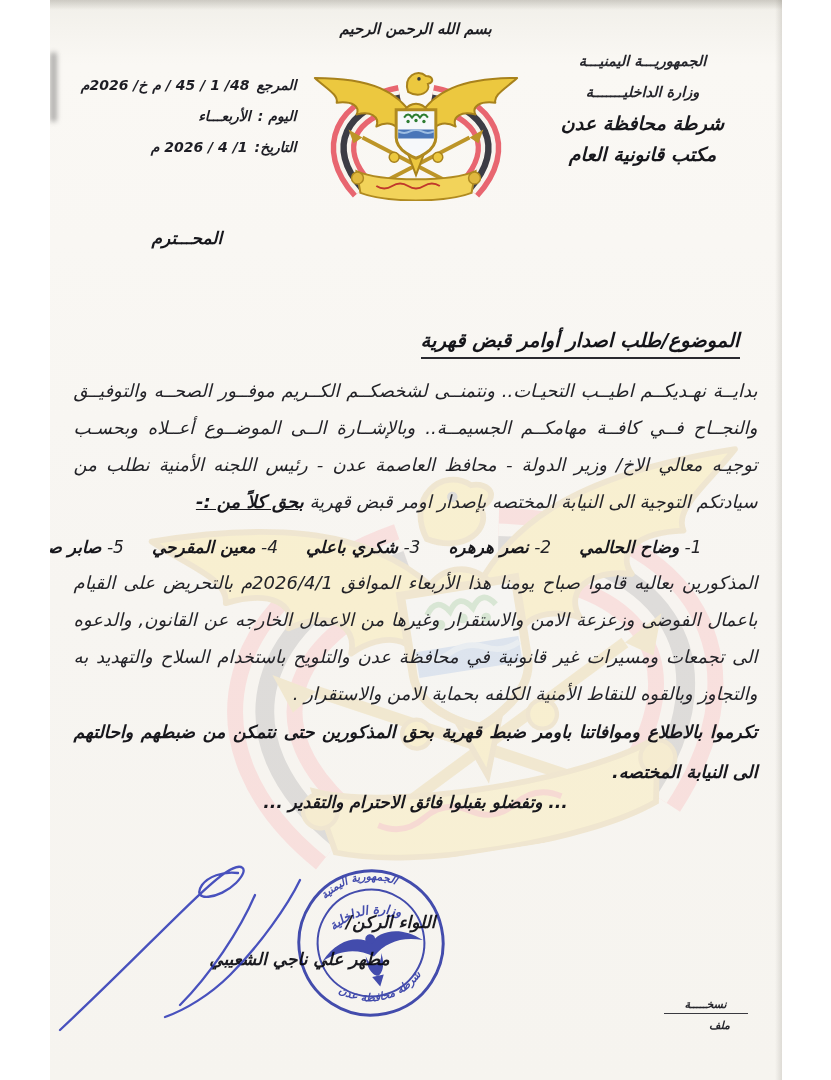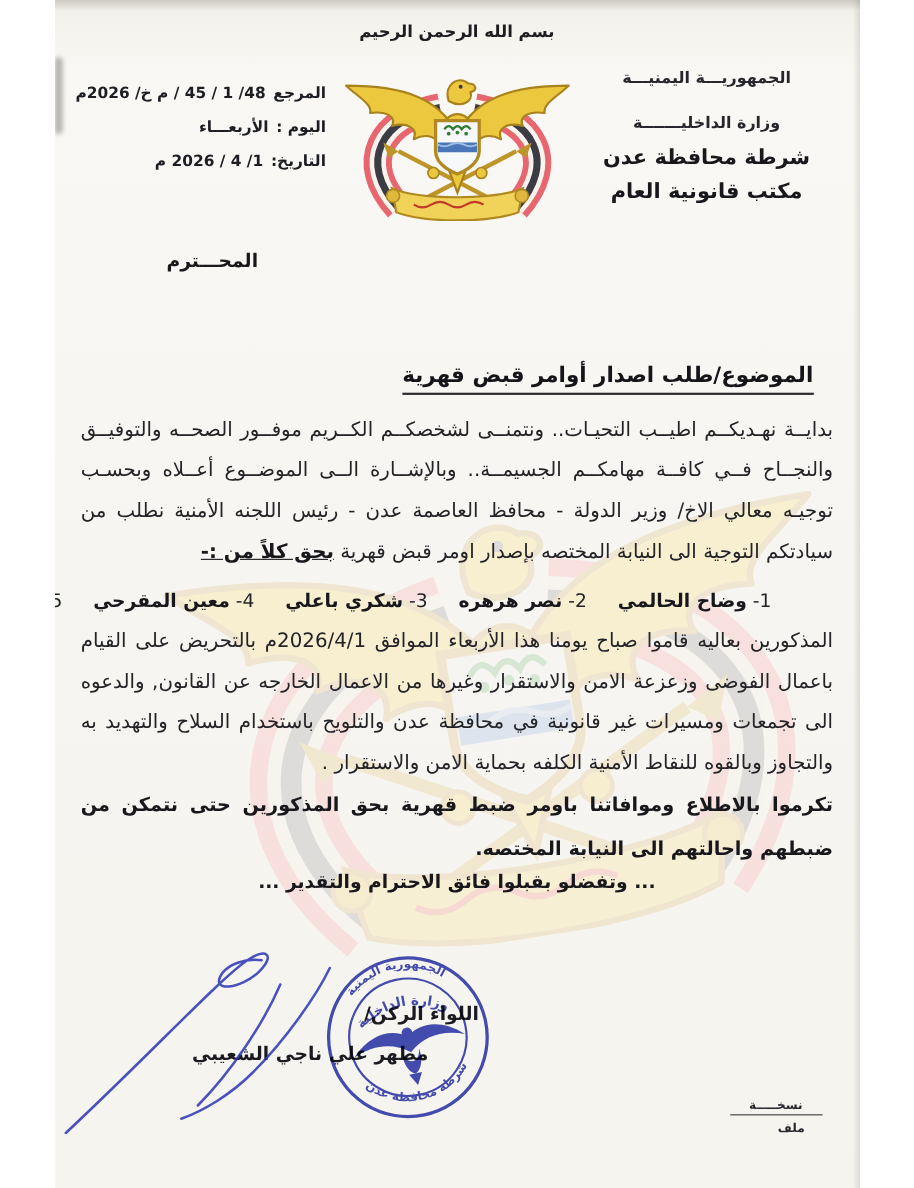--- a/index.html
+++ b/index.html
@@ -1,31 +1,31 @@
 <!DOCTYPE html>
 <html lang="ar" dir="rtl"><head>
 <meta charset="utf-8">
 <style>
   html,body{margin:0;padding:0;background:#ffffff;}
   .page{
     position:relative;width:732px;height:1080px;margin:0 auto;overflow:hidden;
     background:linear-gradient(180deg,#f1efe9 0%,#faf8f4 6%,#f7f5f1 55%,#f6f4ef 100%);
     font-family:"DejaVu Sans","Liberation Sans",sans-serif;
-    direction:rtl;color:#232327;
+    direction:rtl;color:#232327;font-style:italic;
   }
   .edge-top{position:absolute;top:0;left:0;right:0;height:10px;
     background:linear-gradient(180deg,rgba(110,105,95,.28),rgba(110,105,95,0));}
   .edge-right{position:absolute;top:0;right:0;bottom:0;width:7px;
     background:linear-gradient(270deg,rgba(110,105,95,.18),rgba(110,105,95,0));}
   .smudge-left{position:absolute;top:52px;left:0;width:7px;height:70px;
     background:rgba(70,70,70,.4);border-radius:4px;filter:blur(2.5px);}
   .basmala{position:absolute;top:20px;left:50%;transform:translateX(-50%);
     font-size:15px;font-weight:bold;white-space:nowrap;color:#1d1d22;}
   .org-block{position:absolute;top:46px;right:14px;width:250px;text-align:center;line-height:31px;}
-  .org-line-sm{font-size:14.5px;font-weight:bold;color:#26262c;margin-top:10px;}
+  .org-line-sm{font-size:14.5px;font-weight:bold;color:#26262c;}
   .org-line-lg{font-size:19px;font-weight:bold;color:#17171c;}
   .ref-block{position:absolute;top:70px;left:12px;width:235px;font-size:14px;
     font-weight:bold;line-height:31px;color:#1d1d24;}
   .ref-row{display:flex;gap:7px;white-space:nowrap;}
   .emblem{position:absolute;top:52px;left:50%;transform:translateX(-50%);width:238px;height:149px;}
   .watermark{position:absolute;top:418px;left:68px;width:695px;height:435px;
     opacity:.13;transform:rotate(-9deg);filter:saturate(1.5);pointer-events:none;}
   .addressee{position:absolute;top:214px;right:36px;width:380px;text-align:center;}
   .addr-1{font-size:18px;font-weight:bold;color:#17171c;}
   .addr-2{font-size:18px;font-weight:bold;margin-top:16px;color:#17171c;}

